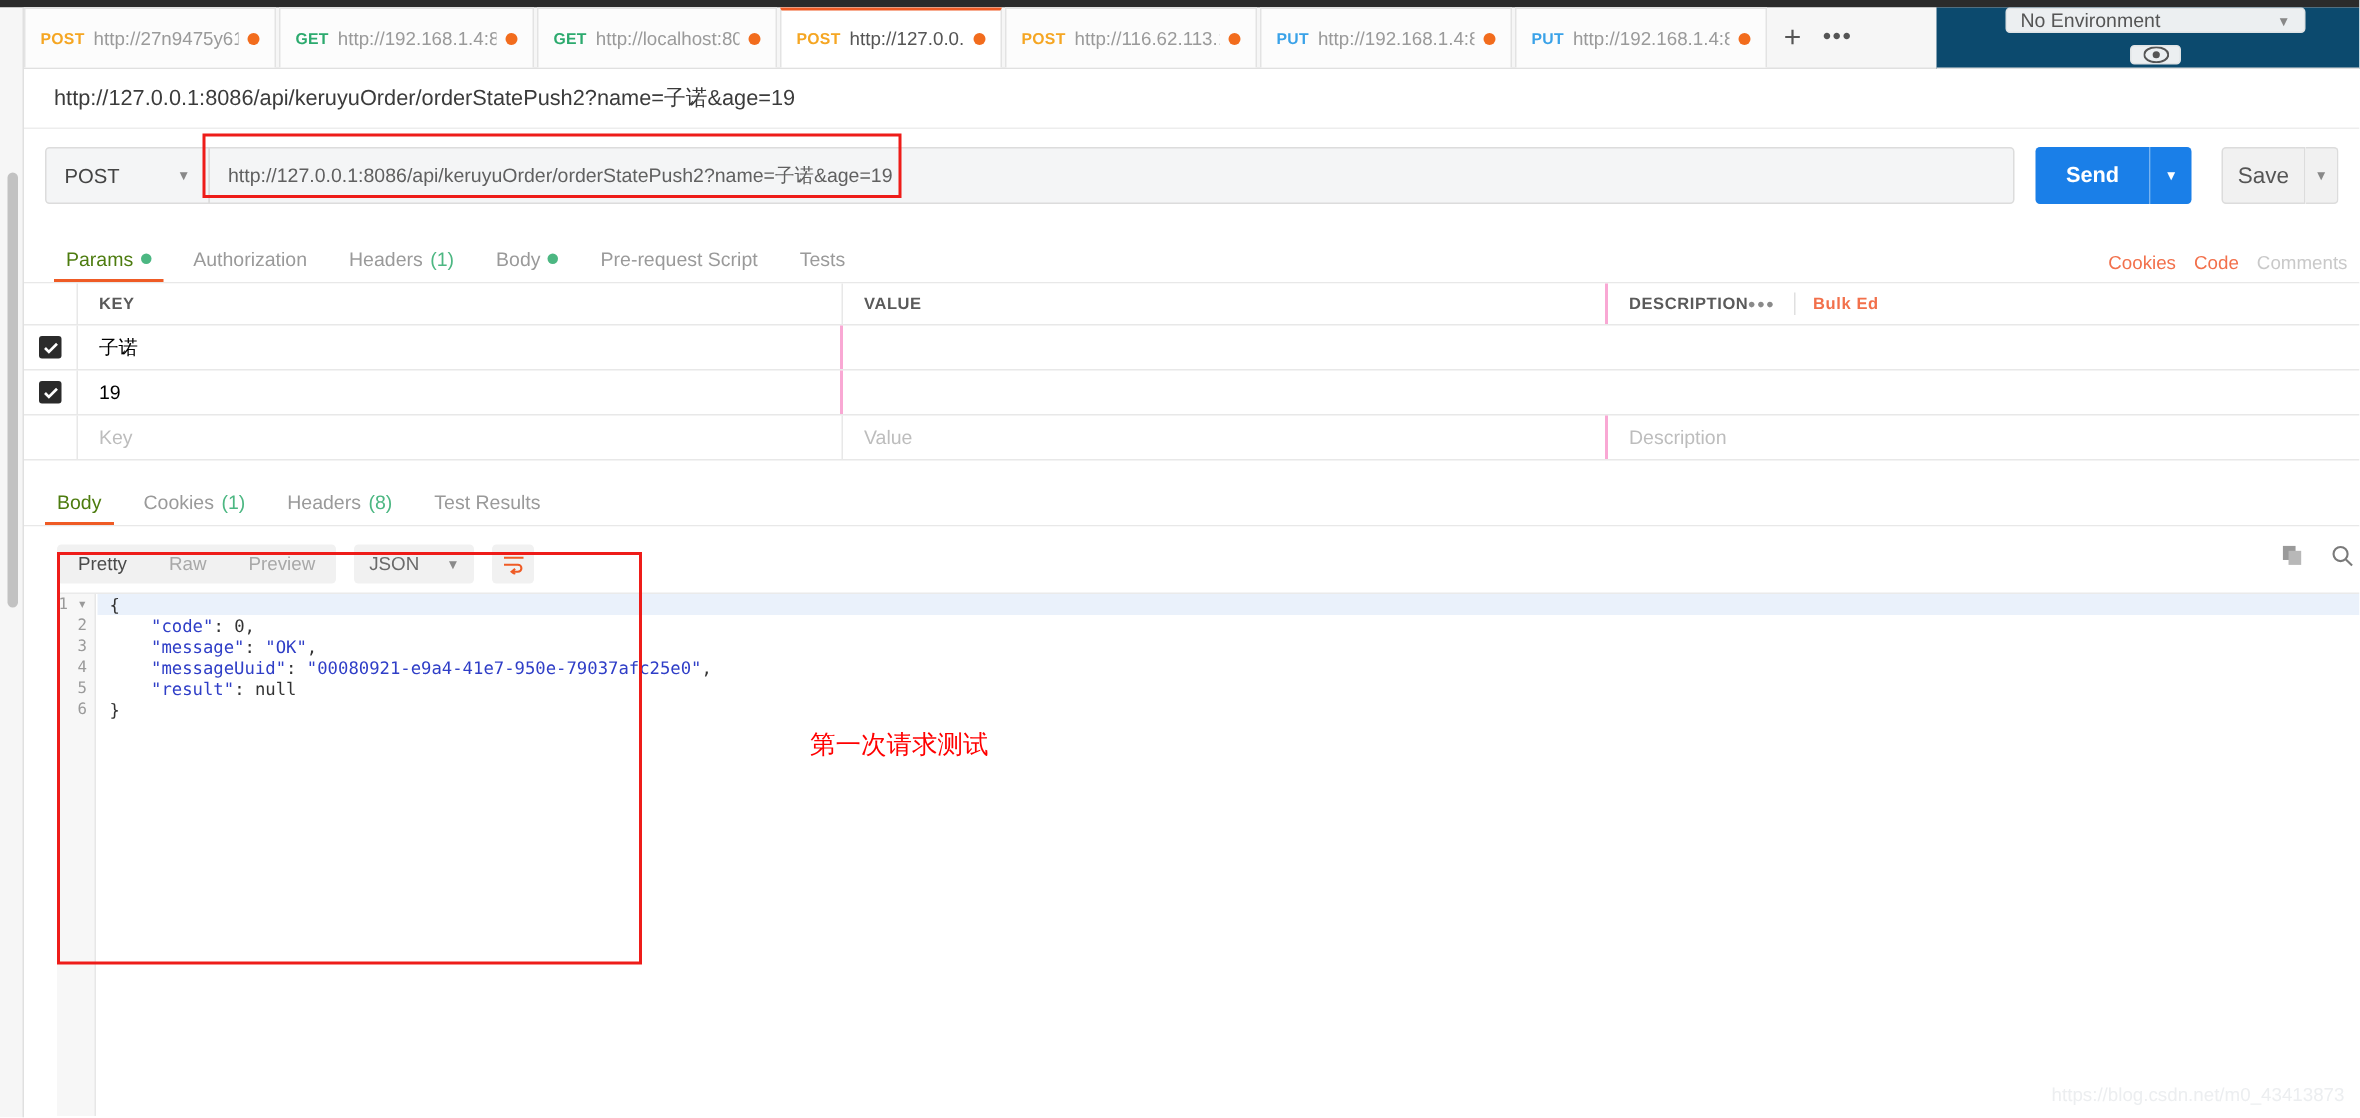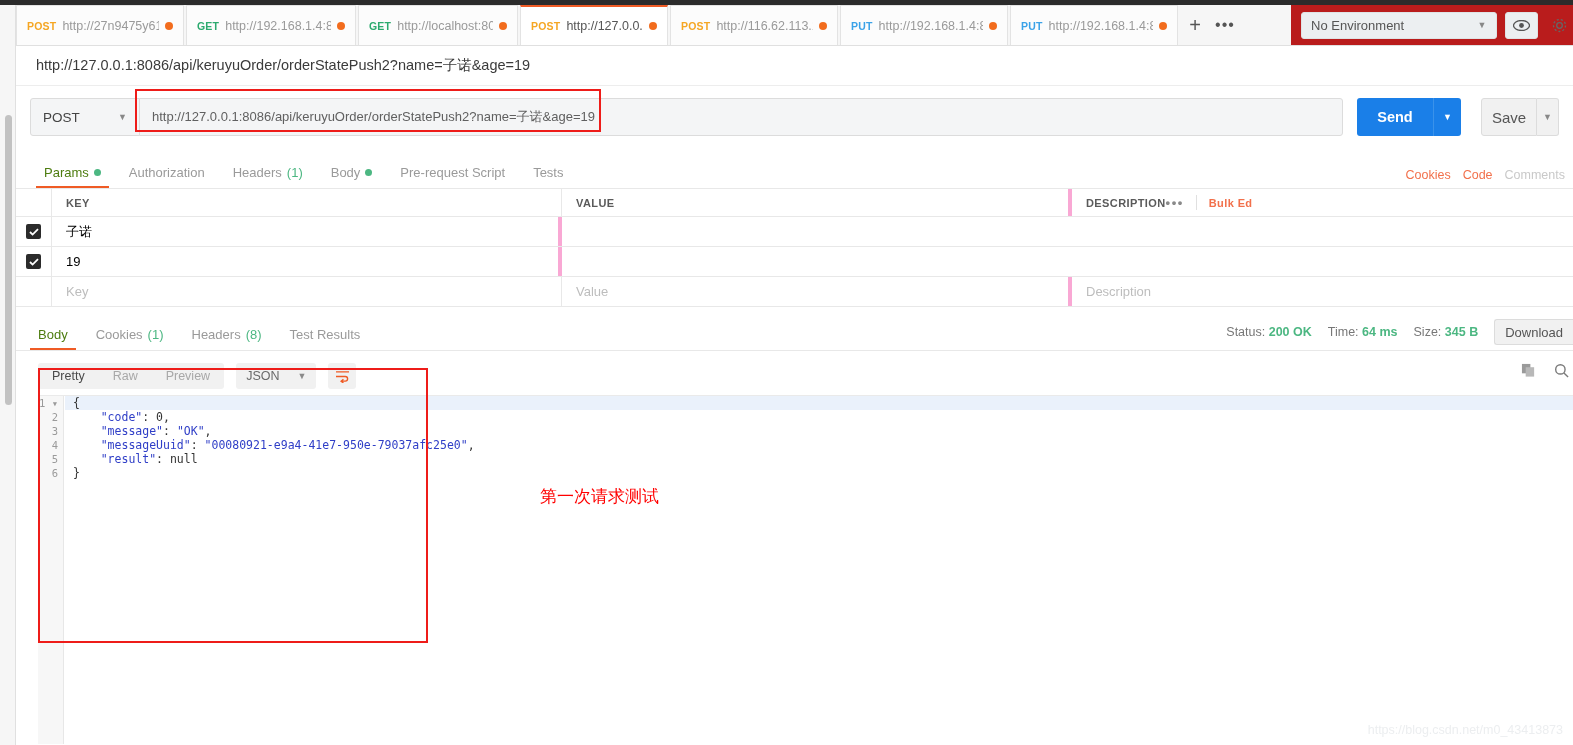--- a/index.html
+++ b/index.html
@@ -32,21 +32,21 @@
   .tab .verb.put  { color:#3aa2e8; }
   .tab .url { color:#9a9a9a; font-size:12.5px; overflow:hidden; text-overflow:clip; }
   .tab .dot { width:8px; height:8px; border-radius:50%; background:#f26c1d; flex:none; }
   .tab.active { background:#fff; border-top:2px solid #ef5b25; }
   .tab.active .url { color:#555; }
 
   .tabbar-btn { width:30px; height:40px; display:flex; align-items:center; justify-content:center; color:#555; font-size:20px; cursor:default; }
   .tabbar-btn.dots { font-size:16px; letter-spacing:1px; }
 
   
-  .env-area { position:absolute; left:1291px; top:5px; width:282px; height:41px; background:#b91c1c; border-bottom:1px solid #e0e0e0; display:flex; align-items:center; padding-left:10px; gap:8px; }
+  .env-area { position:absolute; left:1291px; top:5px; width:282px; height:41px; background:#0c4a6e; border-bottom:1px solid #e0e0e0; display:flex; align-items:center; padding-left:10px; gap:8px;flex-direction:column; }
   .env-select { width:200px; height:27px; background:#eceff1; border:1px solid #dfe3e5; border-radius:3px; display:flex; align-items:center; justify-content:space-between; padding:0 9px; font-size:13px; color:#555; }
   .env-select .caret { color:#888; font-size:9px; }
   .eye-btn { width:34px; height:27px; background:#eceff1; border:1px solid #dfe3e5; border-radius:3px; display:flex; align-items:center; justify-content:center; }
   .gear-btn { width:28px; height:27px; display:flex; align-items:center; justify-content:center; }
 
   
   .req-title { position:absolute; left:16px; top:46px; width:1557px; height:40px; background:#fff; display:flex; align-items:center; padding-left:20px; font-size:14.5px; color:#3b3b3b; border-bottom:1px solid #ededed; }
 
   
   .urlbar { position:absolute; left:16px; top:86px; width:1557px; height:62px; background:#fff; display:flex; align-items:center; padding:0 14px; }
@@ -70,21 +70,21 @@
   .req-tabs-right { position:absolute; right:8px; bottom:6px; display:flex; gap:12px; font-size:12.5px; }
   .lnk-orange { color:#f2704b; }
   .lnk-grey { color:#c9c9c9; }
 
   
   .ptable { position:absolute; left:16px; top:189px; width:1557px; background:#fff; font-size:13px; }
   .prow { display:flex; height:30px; border-bottom:1px solid #e8e8e8; }
   .prow.head { height:28px; color:#5a5a5a; font-size:11px; font-weight:bold; letter-spacing:.4px; }
   .pcell-chk { width:36px; border-right:1px solid #e8e8e8; display:flex; align-items:center; justify-content:center; }
   .pcell-key { width:510px; border-right:1px solid #e8e8e8; display:flex; align-items:center; padding-left:14px; }
-  .pcell-val { width:510px; border-right:4px solid #f9a8d4; display:flex; align-items:center; padding-left:14px; }
+  .pcell-val { width:510px; border-right:2px solid #f9a8d4; display:flex; align-items:center; padding-left:14px; }
   .pcell-desc { flex:1; display:flex; align-items:center; padding-left:14px; justify-content:flex-start; }
   .chk { width:15px; height:15px; background:#2b2b2b; border-radius:2px; display:flex; align-items:center; justify-content:center; }
   .chk svg { display:block; }
   .ph { color:#bdbdbd; }
   .hdr-tools { display:flex; align-items:center; gap:12px; padding-right:10px; }
   .hdr-tools .dots3 { color:#8a8a8a; letter-spacing:1.5px; font-size:13px; border-right:1px solid #e0e0e0; padding-right:12px; }
 
   
   .res-tabs { position:absolute; left:16px; top:319px; width:1557px; height:32px; background:#fff; display:flex; align-items:flex-end; padding-left:8px; border-bottom:1px solid #e8e8e8; }
   .res-tabs-right { position:absolute; right:0; bottom:5px; display:flex; align-items:center; gap:16px; font-size:12.5px; color:#777; }
@@ -283,35 +283,20 @@
       <span>Cookies</span>
       <span class="cnt">(1)</span>
     </div>
     <div class="rtab">
       <span>Headers</span>
       <span class="cnt">(8)</span>
     </div>
     <div class="rtab">
       <span>Test Results</span>
     </div>
-    <div class="res-tabs-right">
-    <span>
-      <span>Status:</span>
-      <span class="mv">200 OK</span>
-    </span>
-    <span>
-      <span>Time:</span>
-      <span class="mv">64 ms</span>
-    </span>
-    <span>
-      <span>Size:</span>
-      <span class="mv">345 B</span>
-    </span>
-    <div class="dl-btn">Download</div>
-  </div>
 </div>
 
 <div class="res-body">
   <div class="res-toolbar">
     <div class="seg" id="viewmodes">
         <span class="seg-item active">Pretty</span>
         <span class="seg-item">Raw</span>
         <span class="seg-item">Preview</span>
       </div>
     <div class="fmt-select">

